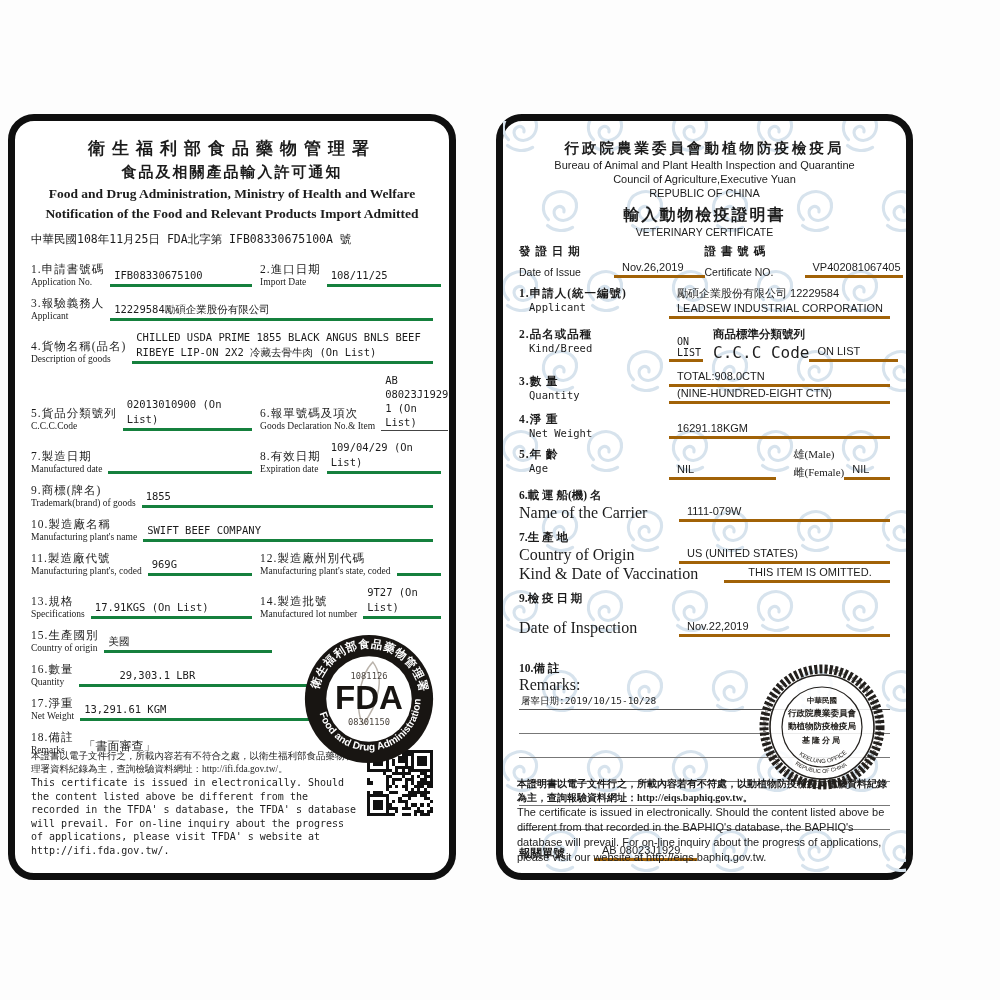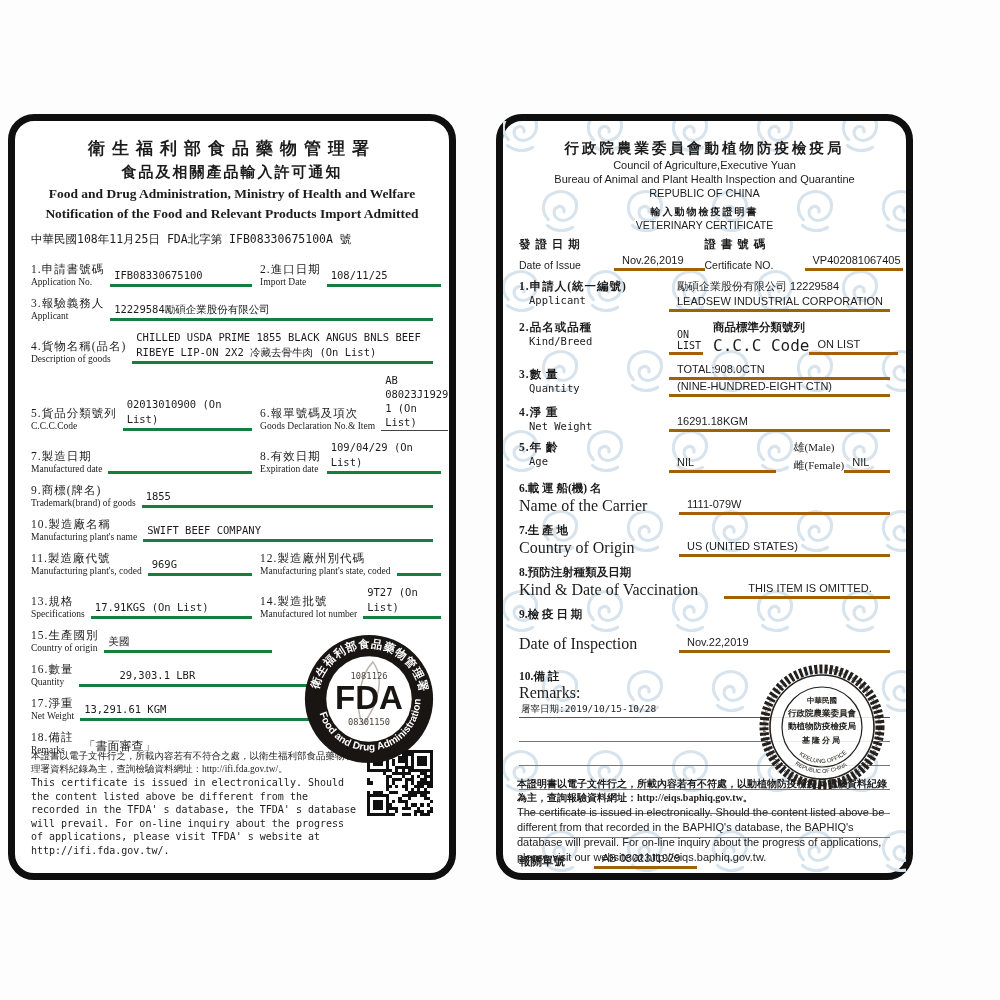--- a/index.html
+++ b/index.html
@@ -35,21 +35,21 @@
       grid-template-rows:repeat(21,1fr);background:#fff;}
   .qr div{width:100%;height:100%;}
   .qr .on{background:#111;}
   .fda-seal{position:absolute;right:12px;top:510px;width:136px;height:136px;z-index:2;}
 
   
   .wm{position:absolute;inset:0;z-index:0;color:#d7e3ed;pointer-events:none;overflow:hidden;}
   .wm svg{position:absolute;}
   .r-title{font-size:14.5px;font-weight:bold;text-align:center;letter-spacing:3px;margin-top:8px;}
   .r-en{font-size:11px;text-align:center;font-family:"Liberation Sans",sans-serif;line-height:14px;}
-  .r-sub{font-size:10px;font-weight:bold;text-align:center;letter-spacing:2px;margin-top:5px;}
+  .r-sub{font-size:16px;font-weight:bold;text-align:center;letter-spacing:2px;margin-top:5px;}
   .r-sub-en{font-size:10.5px;text-align:center;font-family:"Liberation Sans",sans-serif;}
   .rrow{display:flex;align-items:flex-end;margin-top:8px;}
   .rlab .zh{font-size:11.5px;font-weight:bold;letter-spacing:1px;}
   .rlab .en{font-size:10.5px;font-family:"DejaVu Sans Mono",monospace;padding-left:10px;}
   .rval{flex:1;border-bottom:3px solid #a16207;font-family:"Liberation Sans",sans-serif;
         font-size:11px;padding:0 2px 1px 8px;min-height:13px;}
   .rval.mono{font-family:"DejaVu Sans Mono",monospace;font-size:10px;}
   .rval.noline{border-bottom:none;}
   .issue-grid{display:grid;grid-template-columns:50% 50%;margin-top:6px;}
   .blankline{height:23px;border-bottom:1.5px solid #777;}
@@ -883,22 +883,22 @@
         </svg>
         <svg viewBox="0 0 60 60" width="58" height="58" style="left: 370px; top: 700px;">
           <use href="#ram"></use>
         </svg>
         <svg viewBox="0 0 60 60" width="58" height="58" style="left: 455px; top: 700px;">
           <use href="#ram"></use>
         </svg>
       </div>
     <div class="inner">
       <div class="r-title">行政院農業委員會動植物防疫檢疫局</div>
+      <div class="r-en">Bureau of Animal and Plant Health Inspection and Quarantine</div>
       <div class="r-en">Council of Agriculture,Executive Yuan</div>
-      <div class="r-en">Bureau of Animal and Plant Health Inspection and Quarantine</div>
       <div class="r-en">REPUBLIC OF CHINA</div>
       <div class="r-sub">輸入動物檢疫證明書</div>
       <div class="r-sub-en">VETERINARY CERTIFICATE</div>
 
       <div class="issue-grid">
         <div>
           <div class="rlab">
               <div class="zh">發 證 日 期</div>
             </div>
           <div class="rrow" style="margin-top:2px">
@@ -991,37 +991,36 @@
 
       <div>
         <div class="zh rlab" style="font-weight:bold;font-size:11.5px;margin-top:8px">7.生  產  地</div>
         <div class="rrow" style="margin-top:1px">
           <div class="en rlab" style="flex:0 0 160px">Country of Origin</div>
           <div class="rval">US (UNITED STATES)</div>
         </div>
       </div>
 
       <div>
-        <div class="zh rlab" style="font-weight:bold;font-size:11.5px;margin-top:8px">8.預防注射種類及日期</div>
         <div class="rrow" style="margin-top:1px">
           <div class="en rlab" style="flex:0 0 205px">Kind &amp; Date of Vaccination</div>
           <div class="rval" style="text-align:center">THIS ITEM IS OMITTED.</div>
         </div>
       </div>
 
       <div>
         <div class="zh rlab" style="font-weight:bold;font-size:11.5px;margin-top:8px">9.檢 疫 日 期</div>
         <div class="rrow" style="margin-top:13px">
           <div class="en rlab" style="flex:0 0 160px">Date of Inspection</div>
           <div class="rval">Nov.22,2019</div>
         </div>
       </div>
 
       <div>
-        <div class="zh rlab" style="font-weight:bold;font-size:11.5px;margin-top:16px">10.備   註</div>
+        <div class="zh rlab" style="font-weight:bold;font-size:11.5px;margin-top:24px">10.備   註</div>
         <div class="en rlab">Remarks:</div>
         <div style="border-bottom:1.5px solid #555;font-size:9.5px;padding:1px 0 1px 2px;font-family:'DejaVu Sans Mono',monospace">屠宰日期:2019/10/15-10/28</div>
         <div class="blankline"></div>
         <div class="blankline"></div>
         <div class="blankline"></div>
         <div class="blankline"></div>
         <div class="blankline"></div>
       </div>
 
       <div class="rrow" style="width:48%;margin-top:14px">

